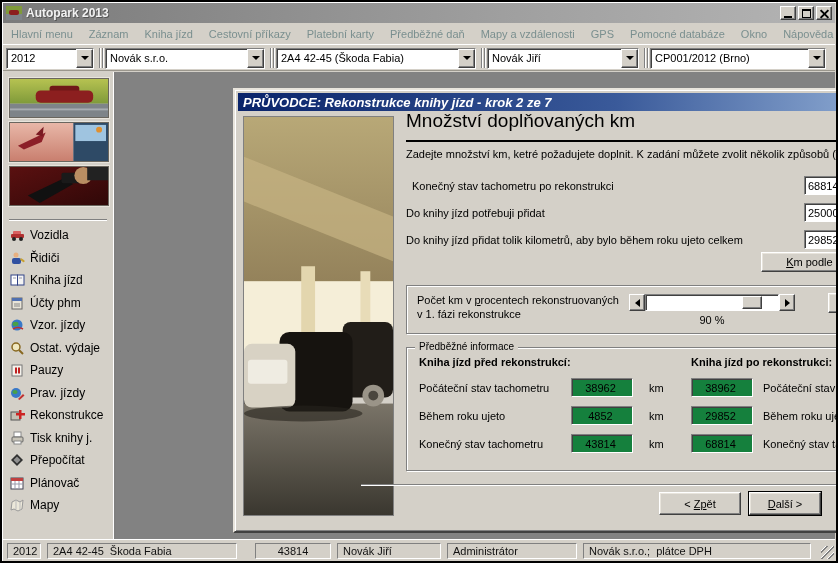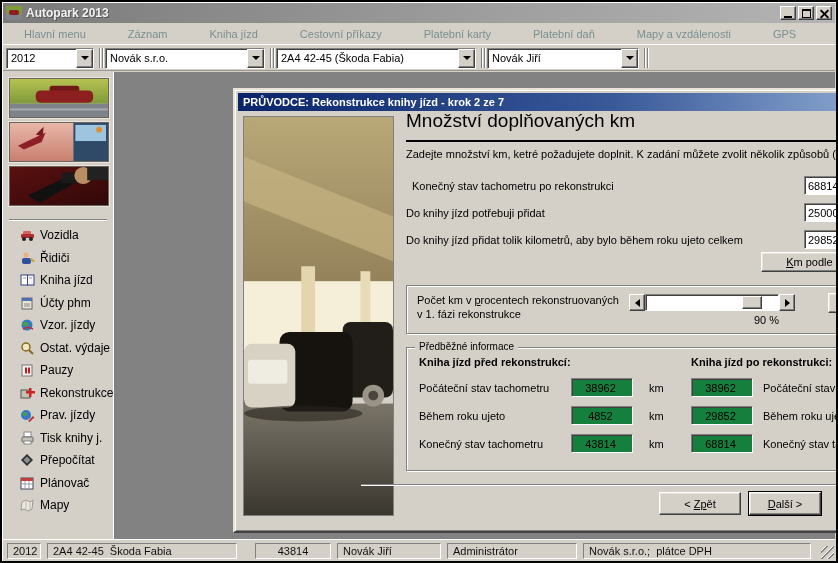--- a/index.html
+++ b/index.html
@@ -20,21 +20,21 @@
   .tb-controls{margin-left:auto;display:flex;gap:2px;}
   .glyph-min{width:8px;height:2px;background:#000;margin-top:7px;}
   .glyph-max{width:9px;height:9px;border:1px solid #000;border-top-width:2px;}
   .x-glyph{position:relative;width:9px;height:9px;}
   .x-glyph::before,.x-glyph::after{content:"";position:absolute;left:-1px;top:4px;width:11px;height:2px;background:#000;}
   .x-glyph::before{transform:rotate(45deg);} .x-glyph::after{transform:rotate(-45deg);}
 
   
   .menubar{position:absolute;left:1px;top:21px;right:1px;height:22px;background:#d4d0c8;
            display:flex;align-items:center;border-bottom:1px solid #fff;}
-  .menu-item{padding:0 21px;font-size:11px;color:#7a8f8f;white-space:nowrap;}
+  .menu-item{padding:0 8px;font-size:11px;color:#7a8f8f;white-space:nowrap;}
 
   
   .toolbar{position:absolute;left:1px;top:44px;right:1px;height:25px;display:flex;align-items:center;
            border-bottom:1px solid #9a968c;padding-left:3px;}
   .combo{height:21px;display:flex;align-items:stretch;background:#fff;
          border:1px solid;border-color:#808080 #fff #fff #808080;box-shadow:inset 1px 1px 0 #404040;}
   .combo-val{flex:1;font-size:11px;padding:3px 0 0 4px;white-space:nowrap;overflow:hidden;color:#000;}
   .combo-btn{width:17px;background:#d4d0c8;border:1px solid;border-color:#fff #404040 #404040 #fff;
              box-shadow:inset -1px -1px 0 #808080;display:flex;align-items:center;justify-content:center;}
   .tri-down{width:0;height:0;border-left:4px solid transparent;border-right:4px solid transparent;border-top:4px solid #000;}
@@ -43,34 +43,34 @@
 
   
   .main{position:absolute;left:1px;top:70px;right:1px;bottom:22px;display:flex;}
   .sidebar{position:relative;width:113px;background:#d4d0c8;border-right:2px solid #808080;
            box-shadow:inset -1px 0 0 #fff;}
   .side-photo{position:absolute;left:6px;width:100px;height:40px;border:1px solid #6a665e;
               box-shadow:0 0 0 1px #e8e4dc;}
   .side-photo svg{display:block;width:100%;height:100%;}
   .side-div{position:absolute;left:6px;top:147px;width:98px;}
   .side-items{position:absolute;left:0;top:152px;right:2px;}
-  .side-item{height:22.5px;display:flex;align-items:center;padding-left:17px;font-size:12px;color:#000;cursor:default;}
+  .side-item{height:22.5px;display:flex;align-items:center;padding-left:7px;font-size:12px;color:#000;cursor:default;}
   .side-item .icon{width:16px;height:14px;margin-right:4px;display:inline-flex;}
   .tri-right-sm{width:0;height:0;border-top:3px solid transparent;border-bottom:3px solid transparent;border-left:4px solid #000;margin-left:5px;}
 
   .workspace{position:relative;flex:1;background:#828282;}
 
   
   .dialog{position:absolute;left:117px;top:16px;width:698px;height:445px;background:#d4d0c8;
           border:2px solid;border-color:#e8e4dc #404040 #404040 #e8e4dc;
           box-shadow:inset 1px 1px 0 #fff, inset -1px -1px 0 #808080;}
   .dlg-title{position:absolute;left:3px;top:3px;right:3px;height:18px;
              background:linear-gradient(90deg,#0a246a,#3a5a9a 55%,#9db9dd);
              display:flex;align-items:center;padding:0 2px 0 5px;}
-  .dlg-title .t{color:#fff;font-weight:bold;font-size:11px;white-space:nowrap;}
+  .dlg-title .t{color:#fff;font-weight:bold;font-size:13px;white-space:nowrap;font-style:italic;}
   .dlg-photo{position:absolute;left:8px;top:26px;width:151px;height:400px;border:1px solid #808080;
              box-shadow:inset 1px 1px 0 #404040;}
   .dlg-heading{position:absolute;left:171px;top:20px;font-size:19px;color:#000;}
   .dlg-rule{position:absolute;left:171px;top:50px;width:515px;height:2px;background:#000;}
   .dlg-desc{position:absolute;left:171px;top:58px;width:515px;font-size:11px;color:#000;}
 
   .f-label{position:absolute;font-size:11px;color:#000;}
   .f-input{position:absolute;width:63px;height:19px;font-size:11px;padding:2px 3px;color:#000;
            background:#fff;border:1px solid;border-color:#808080 #fff #fff #808080;box-shadow:inset 1px 1px 0 #404040;outline:none;}
 
@@ -85,21 +85,21 @@
   .sl-label{position:absolute;left:10px;top:7px;font-size:11px;line-height:14px;color:#000;}
   .scrollbar{position:absolute;left:222px;top:8px;width:166px;height:17px;display:flex;}
   .sb-arrow{width:16px;height:17px;background:#d4d0c8;border:1px solid;border-color:#fff #404040 #404040 #fff;
             box-shadow:inset -1px -1px 0 #808080;display:flex;align-items:center;justify-content:center;}
   .tri-left{width:0;height:0;border-top:4px solid transparent;border-bottom:4px solid transparent;border-right:5px solid #000;}
   .tri-right{width:0;height:0;border-top:4px solid transparent;border-bottom:4px solid transparent;border-left:5px solid #000;}
   .sb-track{position:relative;width:134px;background:#fff;border:1px solid;border-color:#808080 #fff #fff #808080;
             box-shadow:inset 1px 1px 0 #404040;}
   .sb-thumb{position:absolute;left:96px;top:1px;width:20px;height:13px;background:#d4d0c8;
             border:1px solid;border-color:#fff #404040 #404040 #fff;box-shadow:inset -1px -1px 0 #808080;}
-  .sl-value{position:absolute;left:238px;top:28px;width:134px;text-align:right;font-size:11px;color:#000;}
+  .sl-value{position:absolute;left:238px;top:28px;width:134px;text-align:center;font-size:11px;color:#000;}
   .details-btn{position:absolute;left:421px;top:7px;width:84px;height:20px;}
   .km-btn{position:absolute;left:526px;top:162px;width:142px;height:20px;}
 
   .groupbox{position:absolute;left:171px;top:257px;width:515px;height:124px;
             border:1px solid #808080;box-shadow:inset 1px 1px 0 #fff, 1px 1px 0 #fff;}
   .gb-legend{position:absolute;left:8px;top:-7px;background:#d4d0c8;padding:0 4px;font-size:10px;color:#000;}
   .gb-header{position:absolute;top:8px;font-size:11px;font-weight:bold;color:#000;}
   .gb-label{position:absolute;font-size:11px;color:#000;}
   .gb-input{position:absolute;width:62px;height:19px;font-size:11px;text-align:center;padding:2px 6px 2px 3px;color:#000;
             background:#15803d;border:1px solid;border-color:#808080 #fff #fff #808080;box-shadow:inset 1px 1px 0 #404040;outline:none;}
@@ -139,21 +139,21 @@
         </span>
     </span>
   </div>
 
   <div class="menubar">
     <span class="menu-item">Hlavní menu</span>
     <span class="menu-item">Záznam</span>
     <span class="menu-item">Kniha jízd</span>
     <span class="menu-item">Cestovní příkazy</span>
     <span class="menu-item">Platební karty</span>
-    <span class="menu-item">Platební daň</span>
+    <span class="menu-item">Předběžné daň</span>
     <span class="menu-item">Mapy a vzdálenosti</span>
     <span class="menu-item">GPS</span>
     <span class="menu-item">Pomocné databáze</span>
     <span class="menu-item">Okno</span>
     <span class="menu-item">Nápověda</span>
   </div>
 
   <div class="toolbar">
     <div class="combo" style="width:88px">
       <span class="combo-val">2012</span>
@@ -180,20 +180,26 @@
     <div class="tb-sep"></div>
       <div class="tb-sep2"></div>
     <div class="combo" style="width:152px">
       <span class="combo-val">Novák Jiří</span>
       <span class="combo-btn">
           <i class="tri-down"></i>
         </span>
     </div>
     <div class="tb-sep"></div>
       <div class="tb-sep2"></div>
+    <div class="combo" style="width:176px">
+      <span class="combo-val">CP001/2012 (Brno)</span>
+      <span class="combo-btn">
+          <i class="tri-down"></i>
+        </span>
+    </div>
   </div>
 
   <div class="main">
     <div class="sidebar">
       <div class="side-photo" style="top:6px">
         <svg viewBox="0 0 99 40" preserveAspectRatio="none">
           <defs>
               <linearGradient id="pg1" x1="0" y1="0" x2="0" y2="1">
                 <stop offset="0" stop-color="#b6c251"></stop>
                 <stop offset="1" stop-color="#7f9a3a"></stop>
@@ -308,36 +314,36 @@
                 <rect x="2" y="2" width="10" height="11" fill="#f4f2ec" stroke="#777"></rect>
                 <rect x="5" y="4.5" width="2" height="6" fill="#c02020"></rect>
                 <rect x="8" y="4.5" width="2" height="6" fill="#c02020"></rect>
               </svg>
             </span>
           <span>Pauzy</span>
         </div>
         <div class="side-item">
           <span class="icon">
               <svg width="16" height="14">
+                <circle cx="6" cy="7" r="5" fill="#3878c8"></circle>
+                <ellipse cx="5" cy="6" rx="2.6" ry="2" fill="#48a048"></ellipse>
+                <polygon points="8,13 13,8 14.5,9.5 9.5,14" fill="#c03030"></polygon>
+              </svg>
+            </span>
+          <span>Prav. jízdy</span>
+        </div>
+        <div class="side-item">
+          <span class="icon">
+              <svg width="16" height="14">
                 <rect x="1" y="4" width="9" height="8" fill="#c4c0b4" stroke="#555"></rect>
                 <rect x="9" y="2" width="2.5" height="9" fill="#cc2222"></rect>
                 <rect x="6" y="5" width="9" height="2.5" fill="#cc2222"></rect>
               </svg>
             </span>
           <span>Rekonstrukce</span>
-        </div>
-        <div class="side-item">
-          <span class="icon">
-              <svg width="16" height="14">
-                <circle cx="6" cy="7" r="5" fill="#3878c8"></circle>
-                <ellipse cx="5" cy="6" rx="2.6" ry="2" fill="#48a048"></ellipse>
-                <polygon points="8,13 13,8 14.5,9.5 9.5,14" fill="#c03030"></polygon>
-              </svg>
-            </span>
-          <span>Prav. jízdy</span>
         </div>
         <div class="side-item">
           <span class="icon">
               <svg width="16" height="14">
                 <rect x="4" y="1" width="7" height="5" fill="#fff" stroke="#888"></rect>
                 <rect x="2" y="6" width="11" height="5" rx="1" fill="#c8c4b8" stroke="#666"></rect>
                 <rect x="4" y="10" width="7" height="3" fill="#fff" stroke="#888"></rect>
               </svg>
             </span>
           <span>Tisk knihy j.</span>

